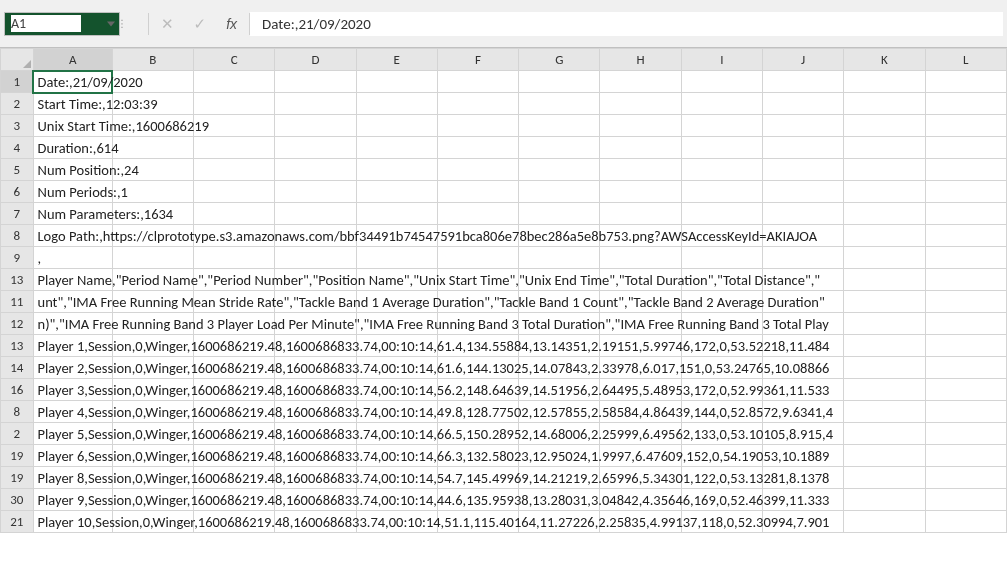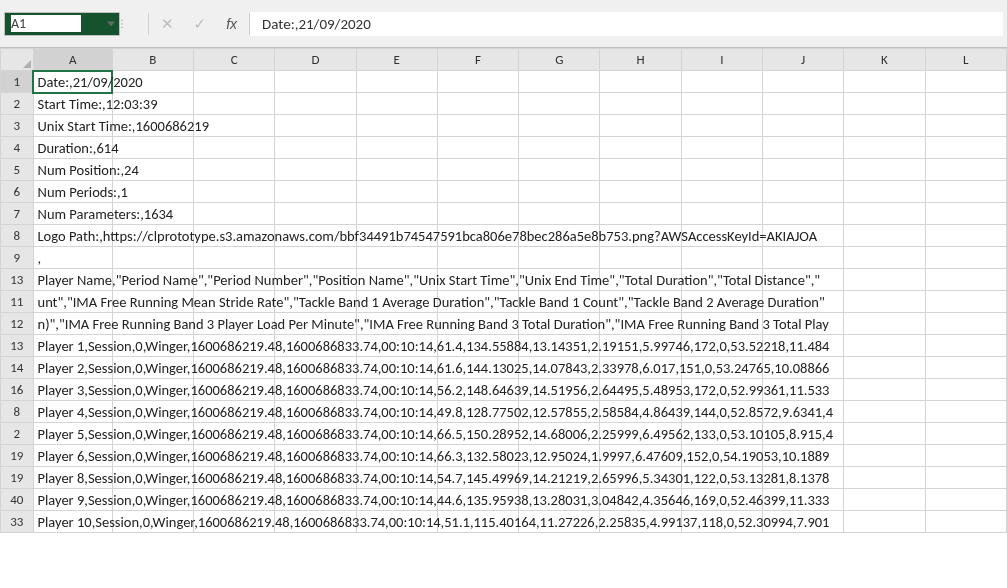--- a/index.html
+++ b/index.html
@@ -551,38 +551,38 @@
           <td></td>
           <td></td>
           <td></td>
           <td></td>
           <td></td>
           <td></td>
           <td></td>
           <td></td>
         </tr>
         <tr>
-          <th class="row-head">40</th>
+          <th class="row-head">30</th>
           <td class="spill">
             <span class="spill-txt">Player 9,Session,0,Winger,1600686219.48,1600686833.74,00:10:14,44.6,135.95938,13.28031,3.04842,4.35646,169,0,52.46399,11.333</span>
           </td>
           <td></td>
           <td></td>
           <td></td>
           <td></td>
           <td></td>
           <td></td>
           <td></td>
           <td></td>
           <td></td>
           <td></td>
           <td></td>
         </tr>
         <tr>
-          <th class="row-head">33</th>
+          <th class="row-head">21</th>
           <td class="spill">
             <span class="spill-txt">Player 10,Session,0,Winger,1600686219.48,1600686833.74,00:10:14,51.1,115.40164,11.27226,2.25835,4.99137,118,0,52.30994,7.901</span>
           </td>
           <td></td>
           <td></td>
           <td></td>
           <td></td>
           <td></td>
           <td></td>
           <td></td>

